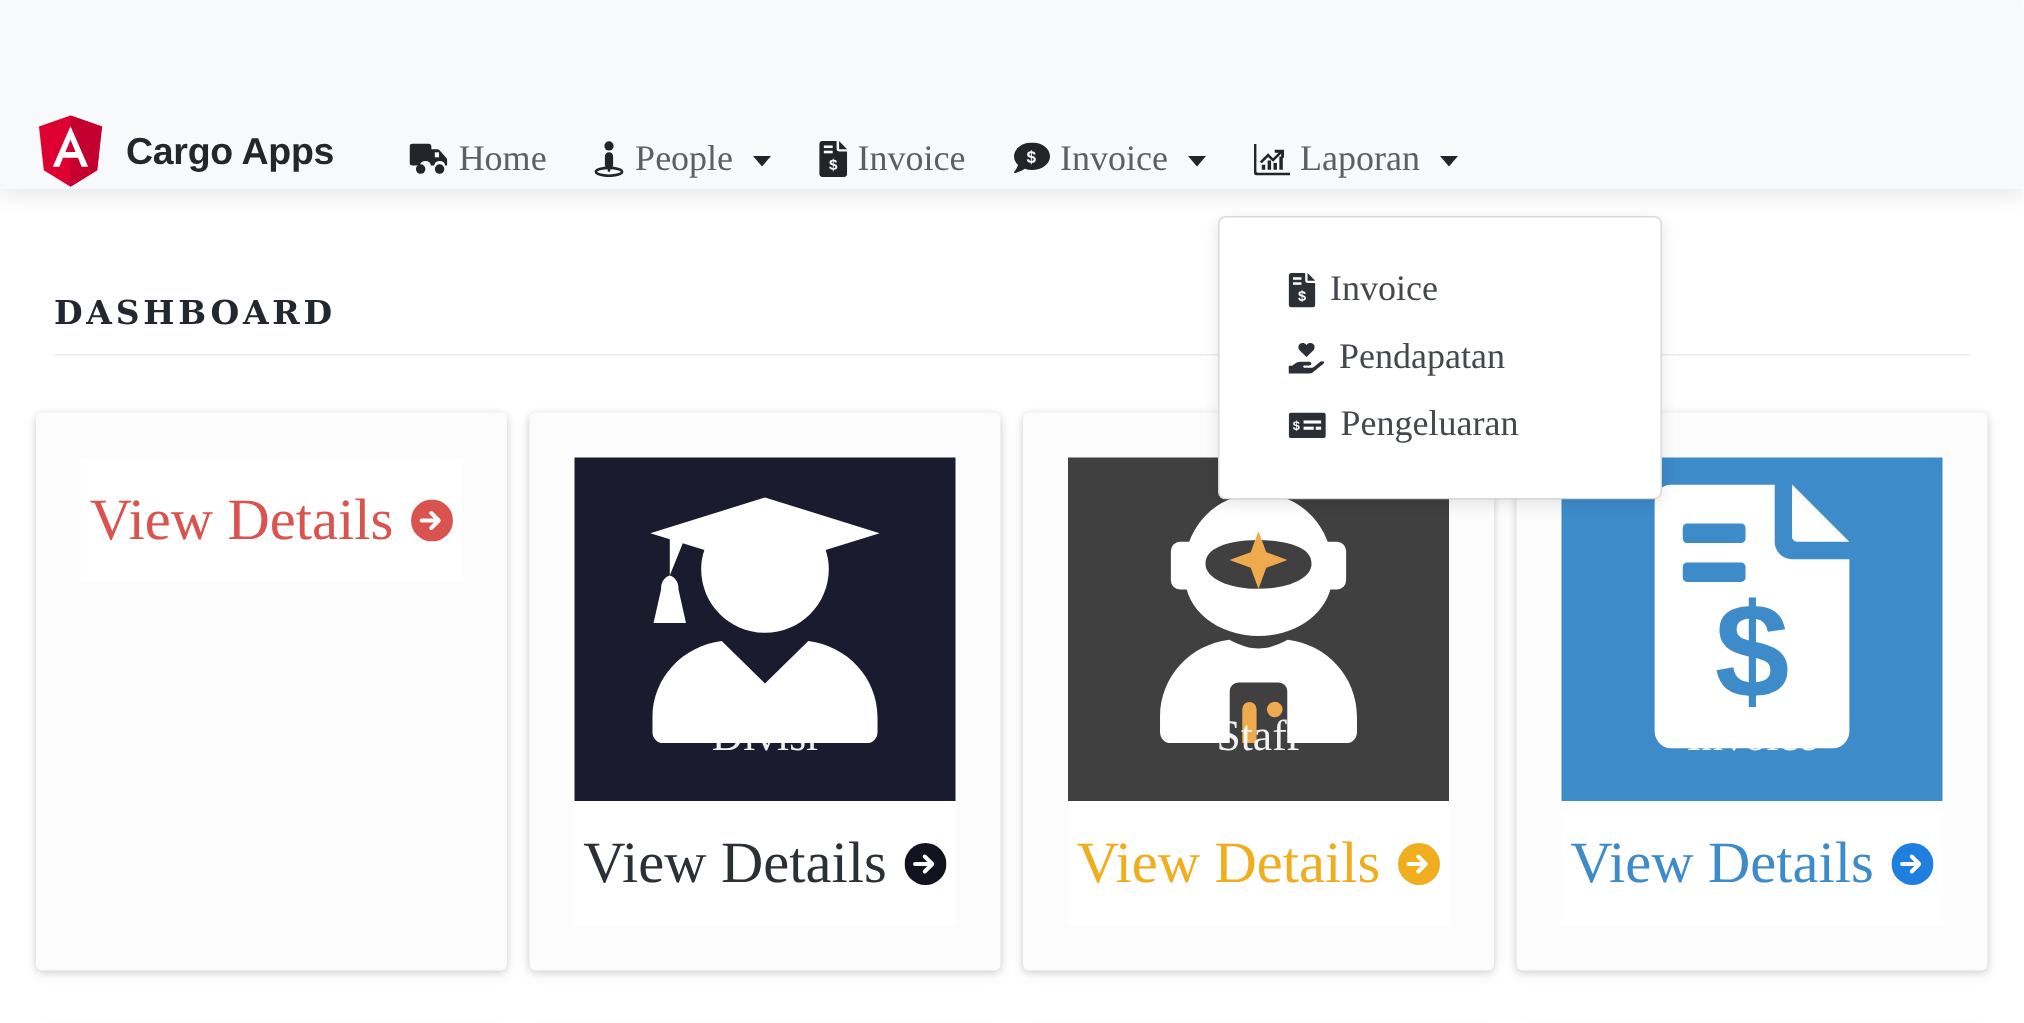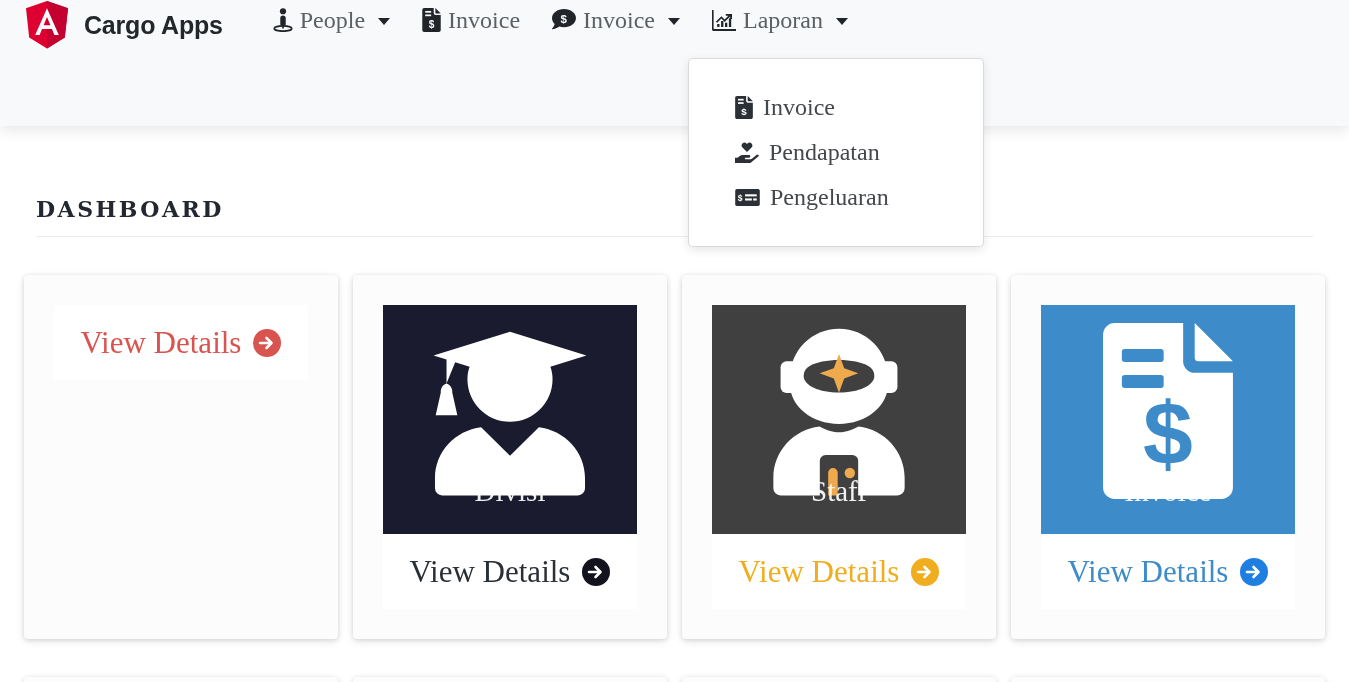--- a/index.html
+++ b/index.html
@@ -13,21 +13,21 @@
     font-family: "Liberation Serif", "DejaVu Serif", serif;
     -webkit-font-smoothing: antialiased;
   }
 
   
   .navbar {
     position: relative;
     height: 126px;
     background: #f8f9fa;
     display: flex;
-    align-items: flex-start;
+    align-items: flex-end;
     padding: 0 24px 0 24px;
     box-shadow: 0 4px 14px rgba(0,0,0,.10);
     z-index: 50;
   }
   .brand {
     display: flex;
     align-items: center;
     gap: 14px;
     margin-right: 34px;
     text-decoration: none;
@@ -155,21 +155,21 @@
   }
   .card-foot {
     background: #ffffff;
     padding: 22px 0 22px 0;
     text-align: center;
   }
   .view-details {
     display: inline-flex;
     align-items: center;
     gap: 12px;
-    font-size: 31px;
+    font-size: 39px;
     line-height: 1;
     text-decoration: none;
     font-family: "Liberation Serif", serif;
     cursor: pointer;
   }
   .arrow-circle { width: 28px; height: 28px; display:block; }
 
   
   .card-row-next {
     display: flex;
@@ -195,20 +195,33 @@
         <path d="M23 1 L44 8.3 L40.8 37.5 L23 48.5 L5.2 37.5 L2 8.3 Z" fill="#dd0031"></path>
         <path d="M23 1 L44 8.3 L40.8 37.5 L23 48.5 Z" fill="#c3002f"></path>
         <path d="M23 8.2 L11.2 35.1 L15.6 35.1 L18 29.1 L28 29.1 L30.4 35.1 L34.8 35.1 Z M26.4 25.3 L19.6 25.3 L23 17.1 Z" fill="#ffffff"></path>
       </svg>
     </span>
     <span class="brand-text">Cargo Apps</span>
   </a>
 
   <ul class="nav-list">
 
+    <li class="nav-item">
+      <a class="nav-link">
+        <span class="nav-icon">
+          <svg width="26" height="22" viewBox="0 0 28 22" fill="currentColor" aria-hidden="true">
+            <path d="M0 2.2A2.2 2.2 0 0 1 2.2 0h11.3a2.2 2.2 0 0 1 2.2 2.2V4h4.1c.7 0 1.4.3 1.8.8l4.9 5.4c.3.4.5.9.5 1.4v4.1h-1.3a4.1 4.1 0 0 0-8 0h-2.3a4.1 4.1 0 0 0-8 0H2.2A2.2 2.2 0 0 1 0 13.5V2.2z"></path>
+            <circle cx="8" cy="18.2" r="3.4"></circle>
+            <circle cx="21.6" cy="18.2" r="3.4"></circle>
+            <rect x="18.2" y="6.2" width="3" height="3.6" fill="#f8f9fa"></rect>
+          </svg>
+        </span>
+        <span>Home</span>
+      </a>
+    </li>
 
     <li class="nav-item">
       <a class="nav-link">
         <span class="nav-icon">
           <svg width="20" height="24" viewBox="0 0 22 26" fill="currentColor" aria-hidden="true">
             <circle cx="11" cy="3.4" r="3.4"></circle>
             <path d="M11 8c-1.9 0-3 1.3-3 2.9v6.9c0 .6.5 1.1 1.1 1.1h.7l.4 3.4h1.6l.4-3.4h.7c.6 0 1.1-.5 1.1-1.1v-6.9C14 9.3 12.9 8 11 8z"></path>
             <ellipse cx="11" cy="22.4" rx="9.6" ry="2.9" fill="none" stroke="currentColor" stroke-width="1.9"></ellipse>
           </svg>
         </span>

